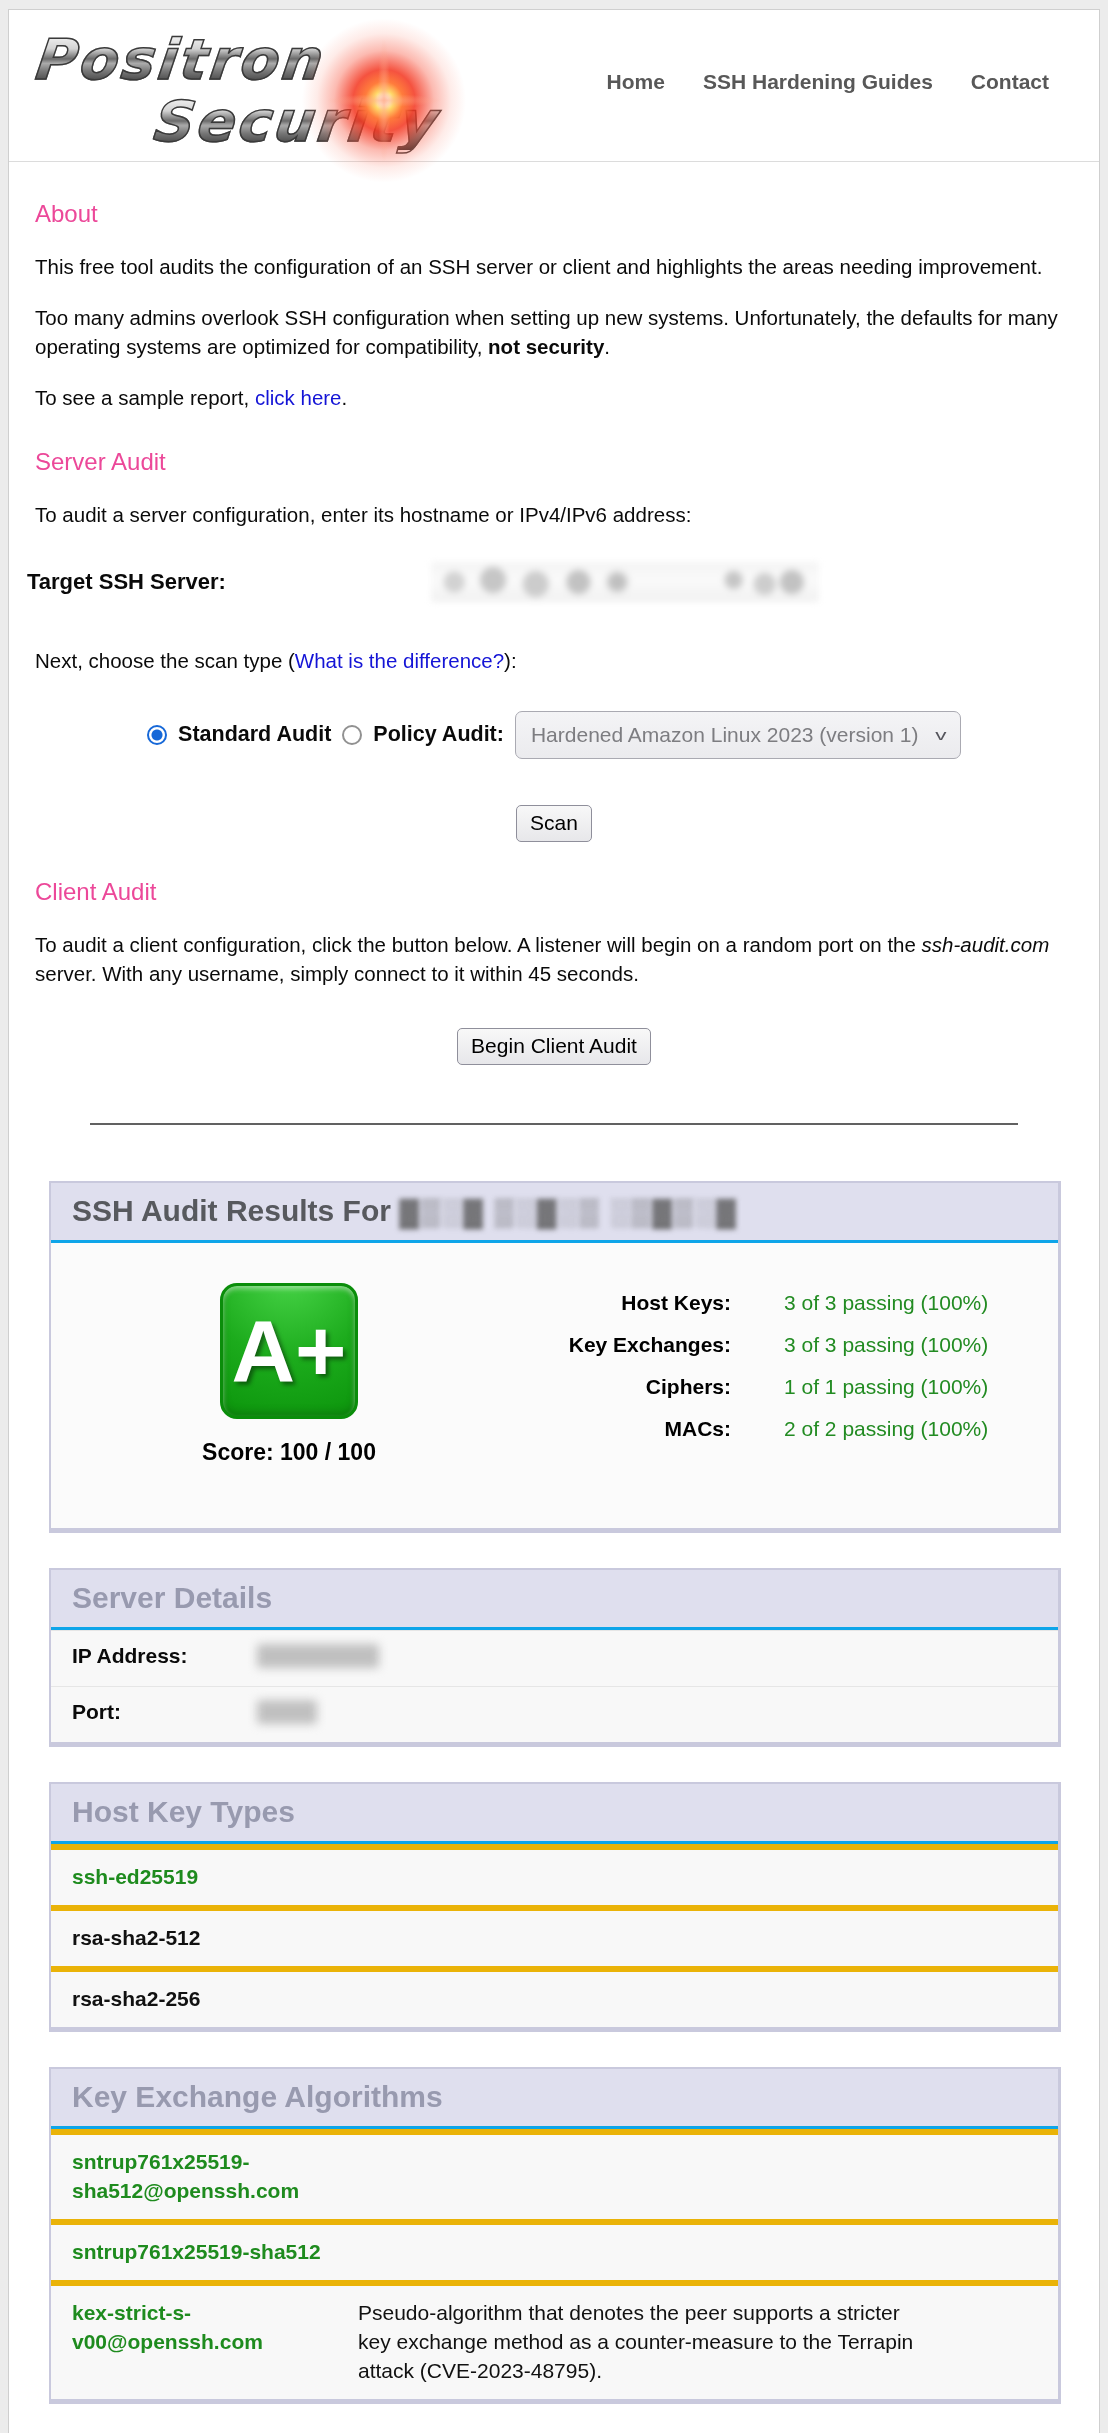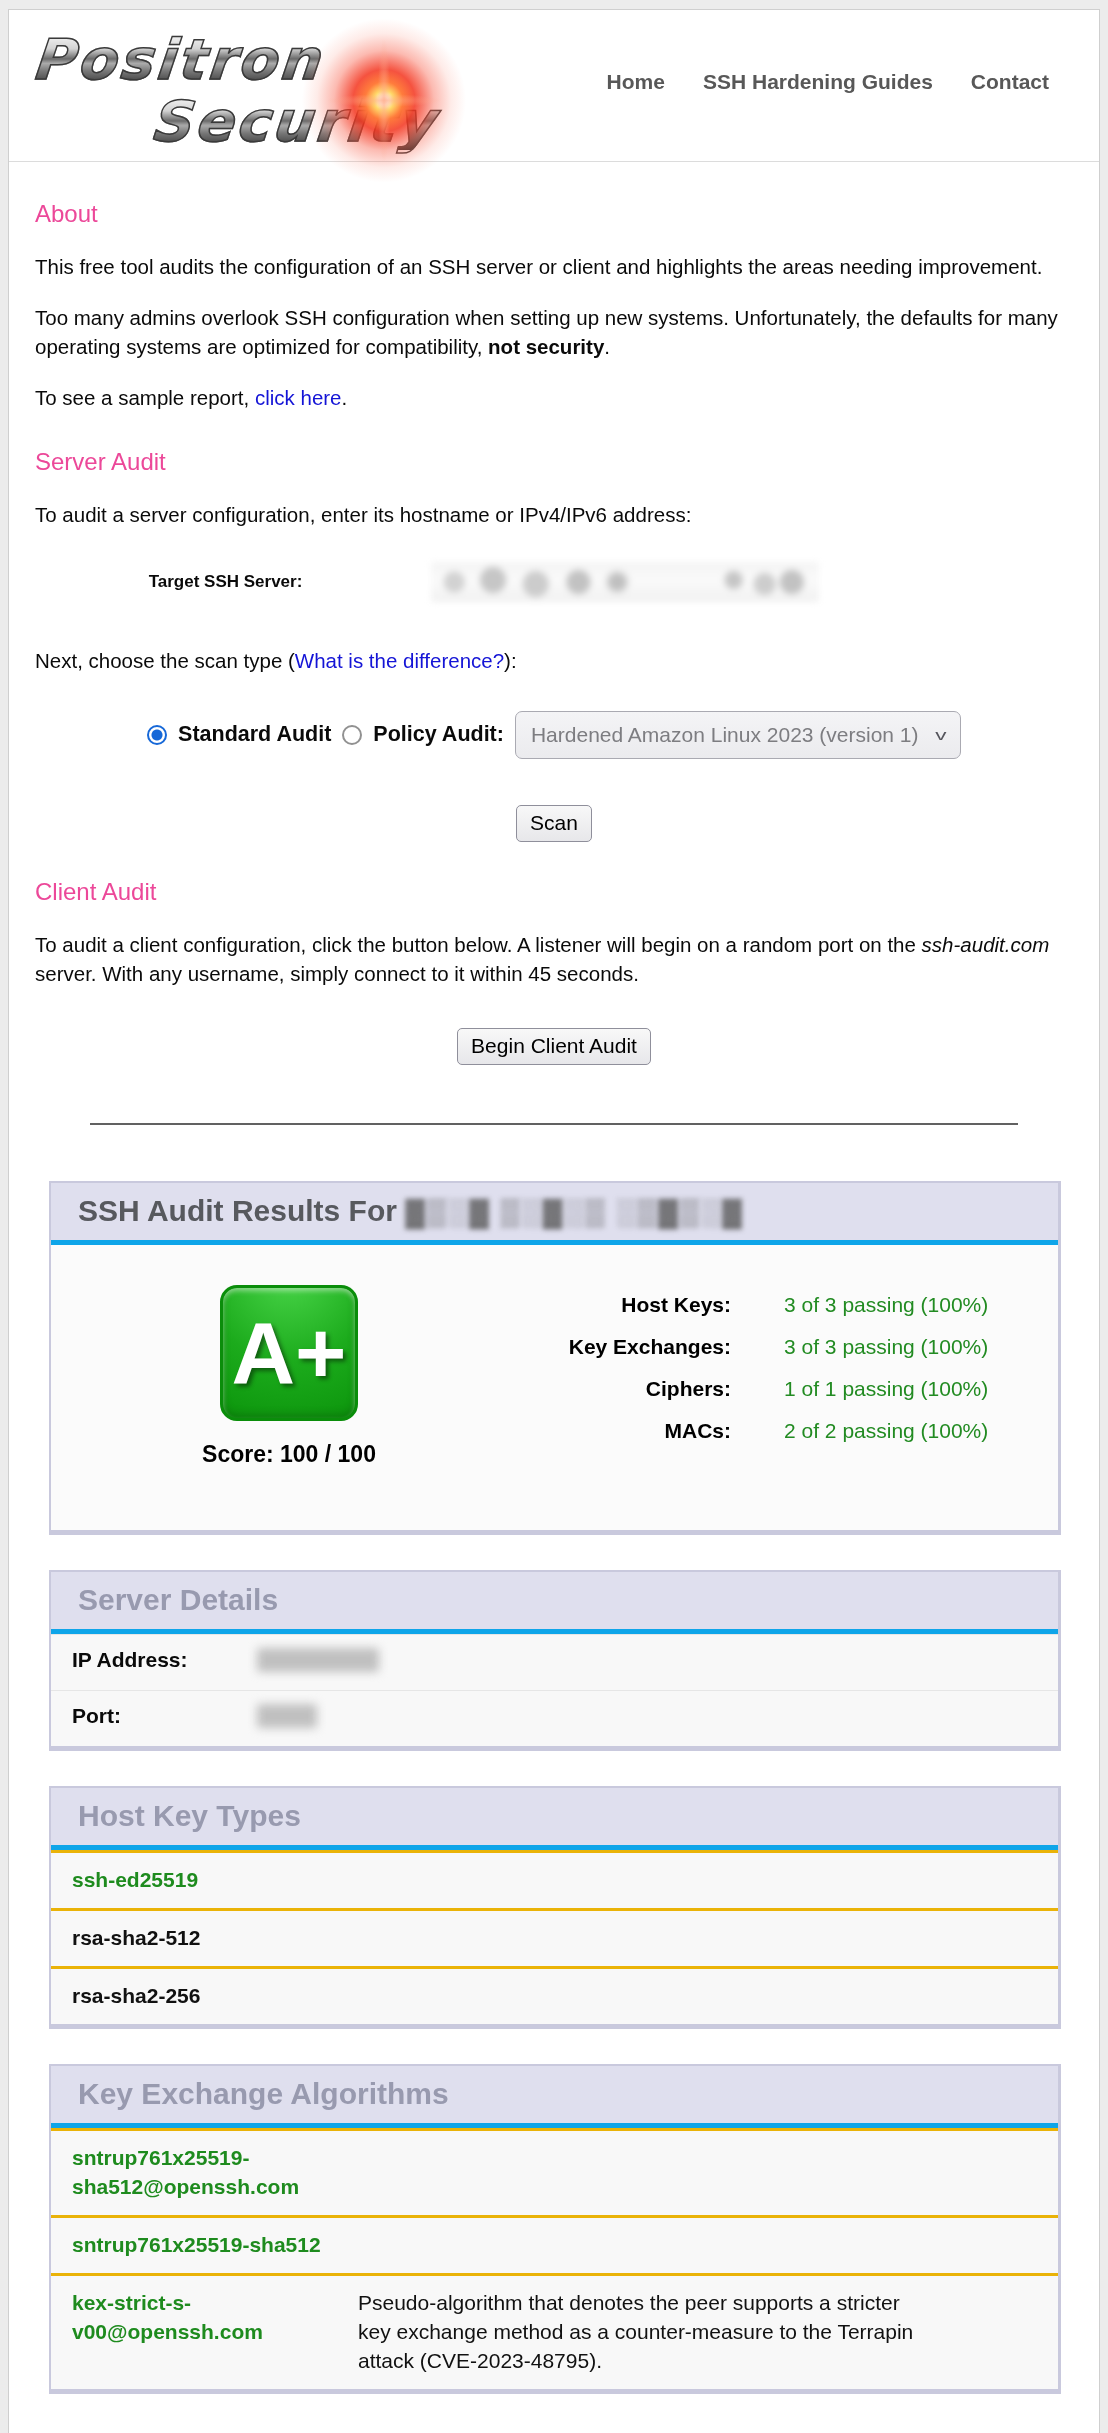--- a/index.html
+++ b/index.html
@@ -58,21 +58,21 @@
   .nav { display:flex; gap: 38px; margin-top: 38px; }
   .nav-item { color:#585858; font-size: 21px; font-weight: bold; cursor: pointer; }
   
   .content { padding: 2px 18px 0 18px; }
   .section-title { font-size: 24px; font-weight: normal; margin: 36px 0 24px 8px; color:#ec4899; }
   .para { font-size: 20.5px; line-height: 1.42; margin: 22px 0; padding-left: 8px; }
   .b { font-weight: bold; }
   .i { font-style: italic; }
   
   .target-row { display:flex; align-items:center; margin: 32px 0 44px; }
-  .target-label { width: 404px; text-align: center; font-weight: bold; font-size: 17px; padding-right: 7px; }
+  .target-label { width: 404px; text-align: left; font-weight: bold; font-size: 22px; padding-right: 7px; }
   .blur-input {
     width: 388px; height: 40px;
     border-radius: 2px;
     background:
       radial-gradient(circle at 6% 50%, #d2d2d2 0 9px, transparent 12px),
       radial-gradient(circle at 16% 45%, #c6c6c6 0 11px, transparent 15px),
       radial-gradient(circle at 27% 55%, #cccccc 0 11px, transparent 15px),
       radial-gradient(circle at 38% 50%, #c2c2c2 0 10px, transparent 14px),
       radial-gradient(circle at 48% 50%, #bfbfbf 0 7px, #e9e9e9 11px, transparent 14px),
       radial-gradient(circle at 78% 45%, #c5c5c5 0 7px, transparent 11px),
@@ -120,22 +120,22 @@
   
   .panel {
     margin: 0 20px 35px 22px;
     border: 2px solid #c9c9dd;
     border-right-width: 3px;
     border-bottom-width: 5px;
     background: #fff;
   }
   .panel-header {
     background: #dfdfee;
-    border-bottom: 5px solid #0ea5e9;
-    padding: 11px 27px 12px;
+    border-bottom: 3px solid #0ea5e9;
+    padding: 11px 21px 12px;
     font-size: 30px;
     font-weight: bold;
     color: #989aaf;
   }
   .panel-header.dark { color: #57595e; }
   .scrambled {
     filter: blur(2.6px);
     color: #555;
     font-size: 27px;
     letter-spacing: 2px;
@@ -163,21 +163,21 @@
   .stat-value { margin-left: 13px; color:#228b22; }
   
   .detail-row { display:flex; align-items:flex-start; background:#f8f8f8; border-top:1px solid #e6e6e6; padding: 13px 21px; font-size:21px; }
   .detail-row:first-of-type { border-top: none; }
   .detail-label { width: 168px; font-weight: bold; flex-shrink:0; }
   .detail-value { margin-left: 17px; color:#1c1c1c; }
   .blur-blob { display:inline-block; background:#c0c0c0; filter: blur(5px); border-radius:3px; height: 24px; }
   .blob-ip { width: 122px; }
   .blob-port { width: 60px; }
   
-  .algo-row { display:flex; background:#f8f8f8; border-top:3px solid #eab308; padding: 13px 21px; font-size:21px; line-height:1.38; }
+  .algo-row { display:flex; background:#f8f8f8; border-top:6px solid #eab308; padding: 13px 21px; font-size:21px; line-height:1.38; }
   .algo-row:first-of-type { border-top:none; }
   .algo-name { width: 262px; flex-shrink:0; font-weight:bold; color:#111; overflow-wrap: break-word; }
   .algo-name.good { color:#1e8b1e; }
   .algo-note { margin-left: 24px; width: 575px; color:#111; }
 </style>
 </head>
 <body>
 
 <div class="main-card">
 

